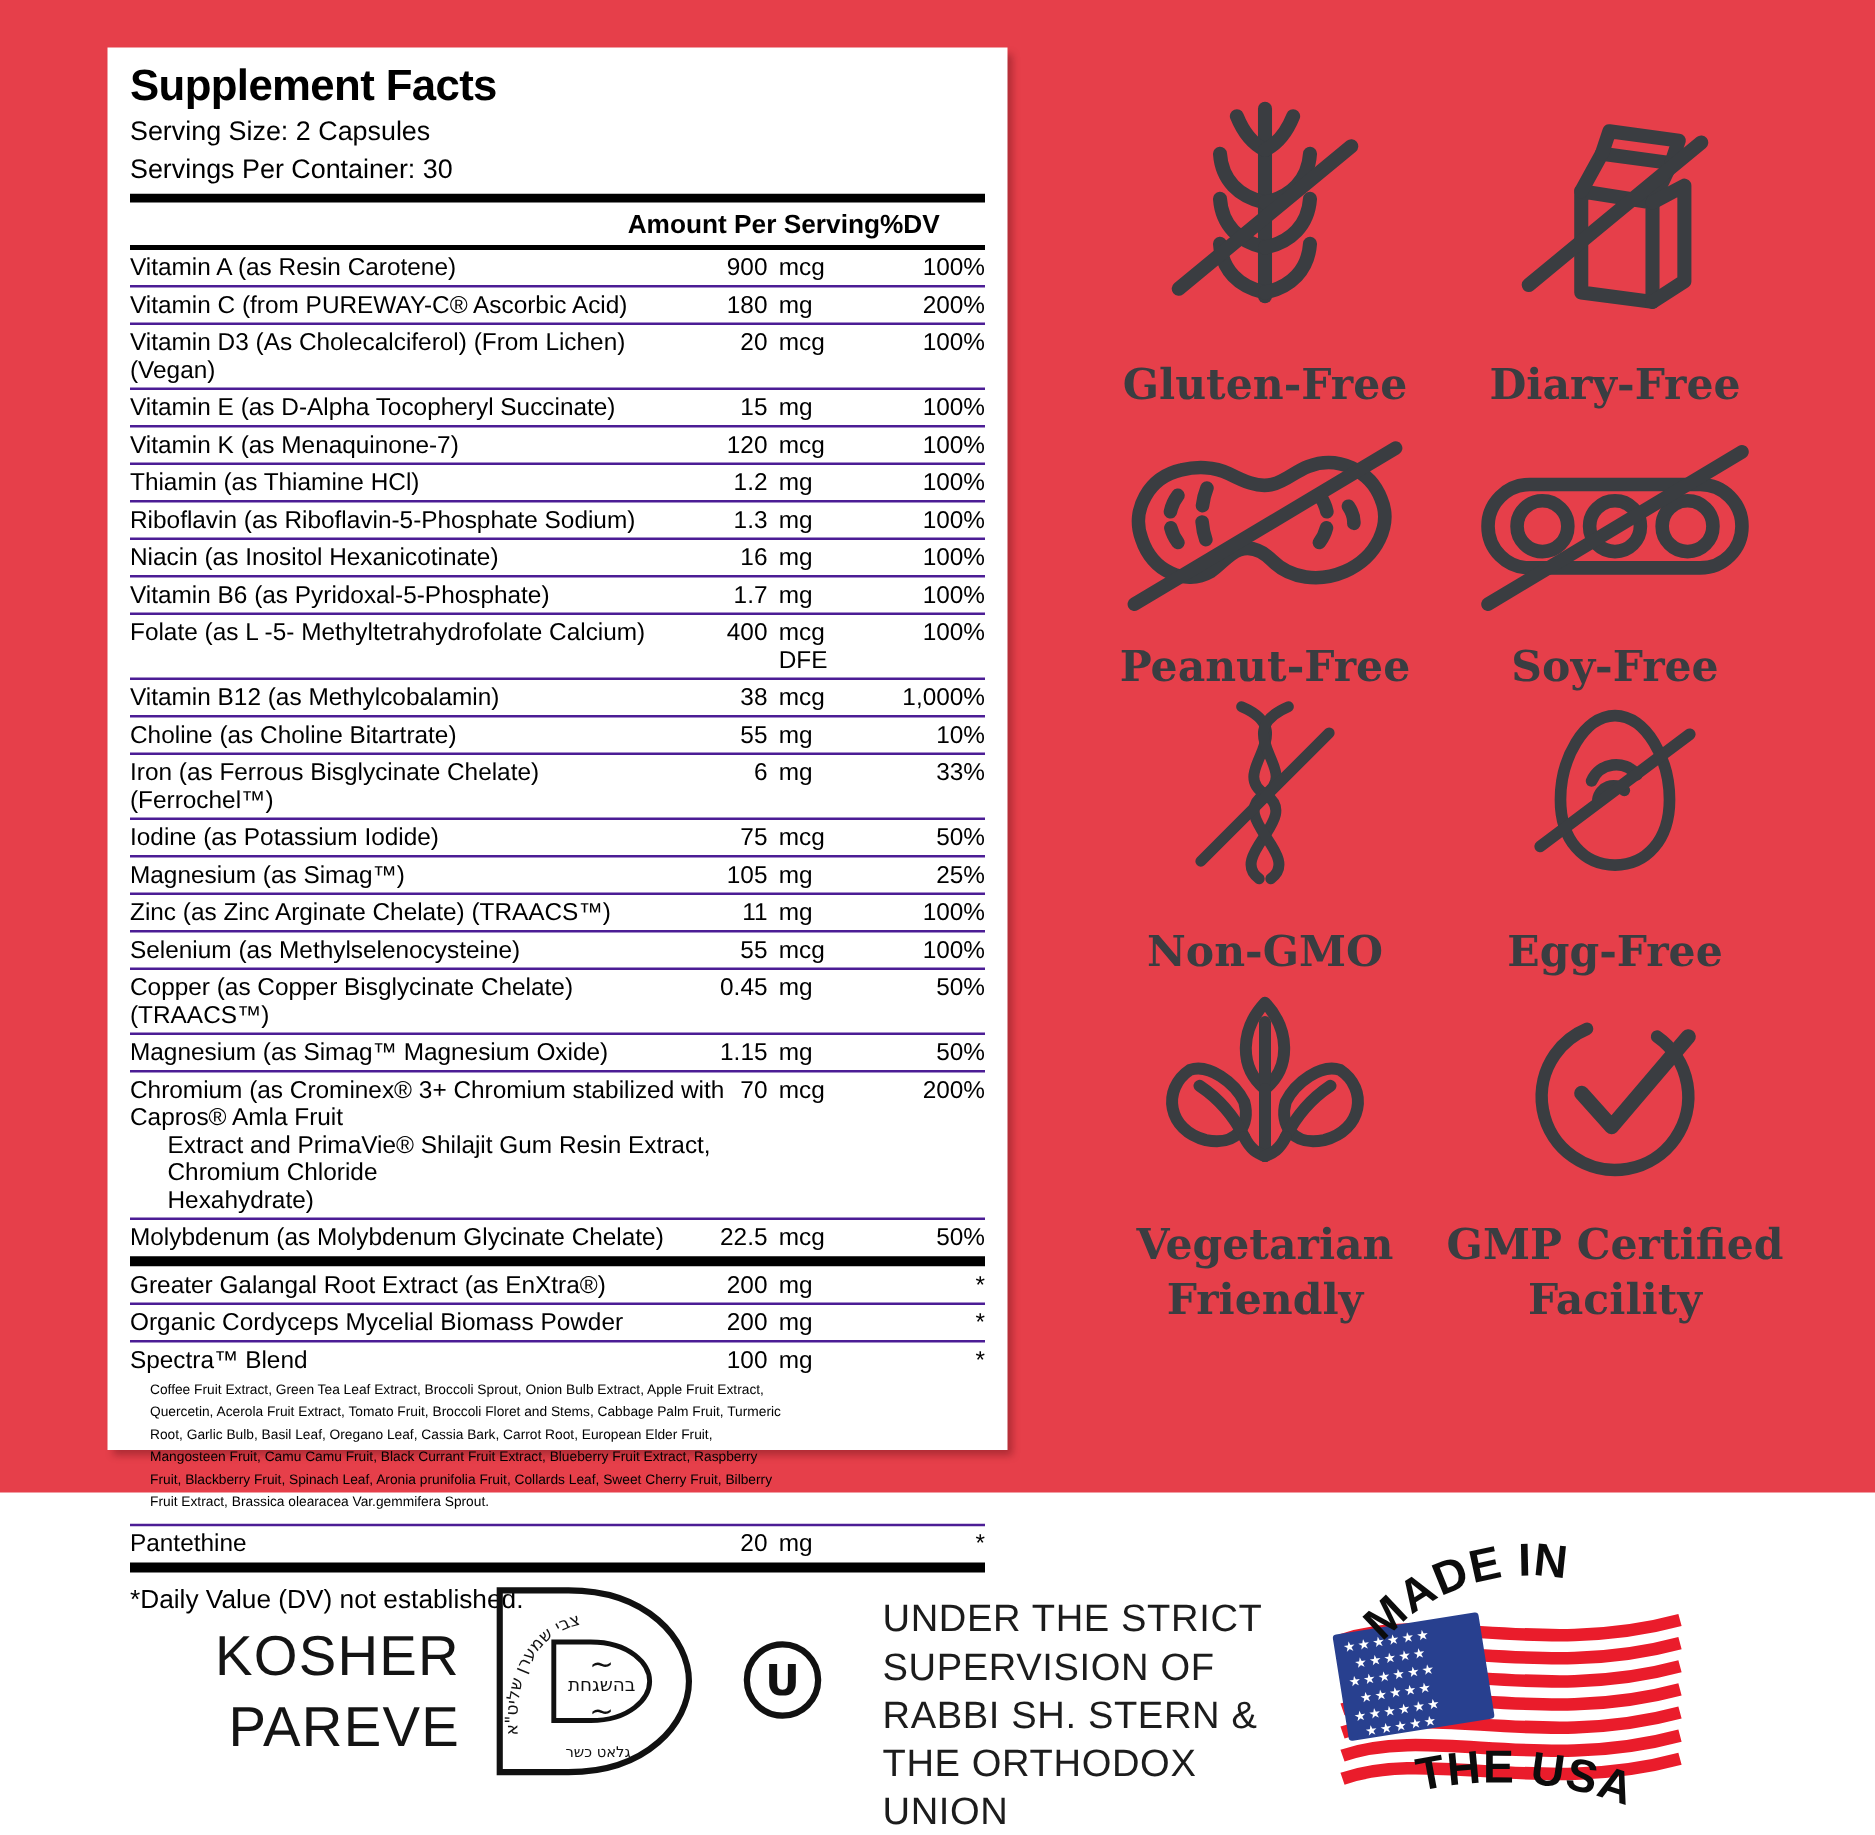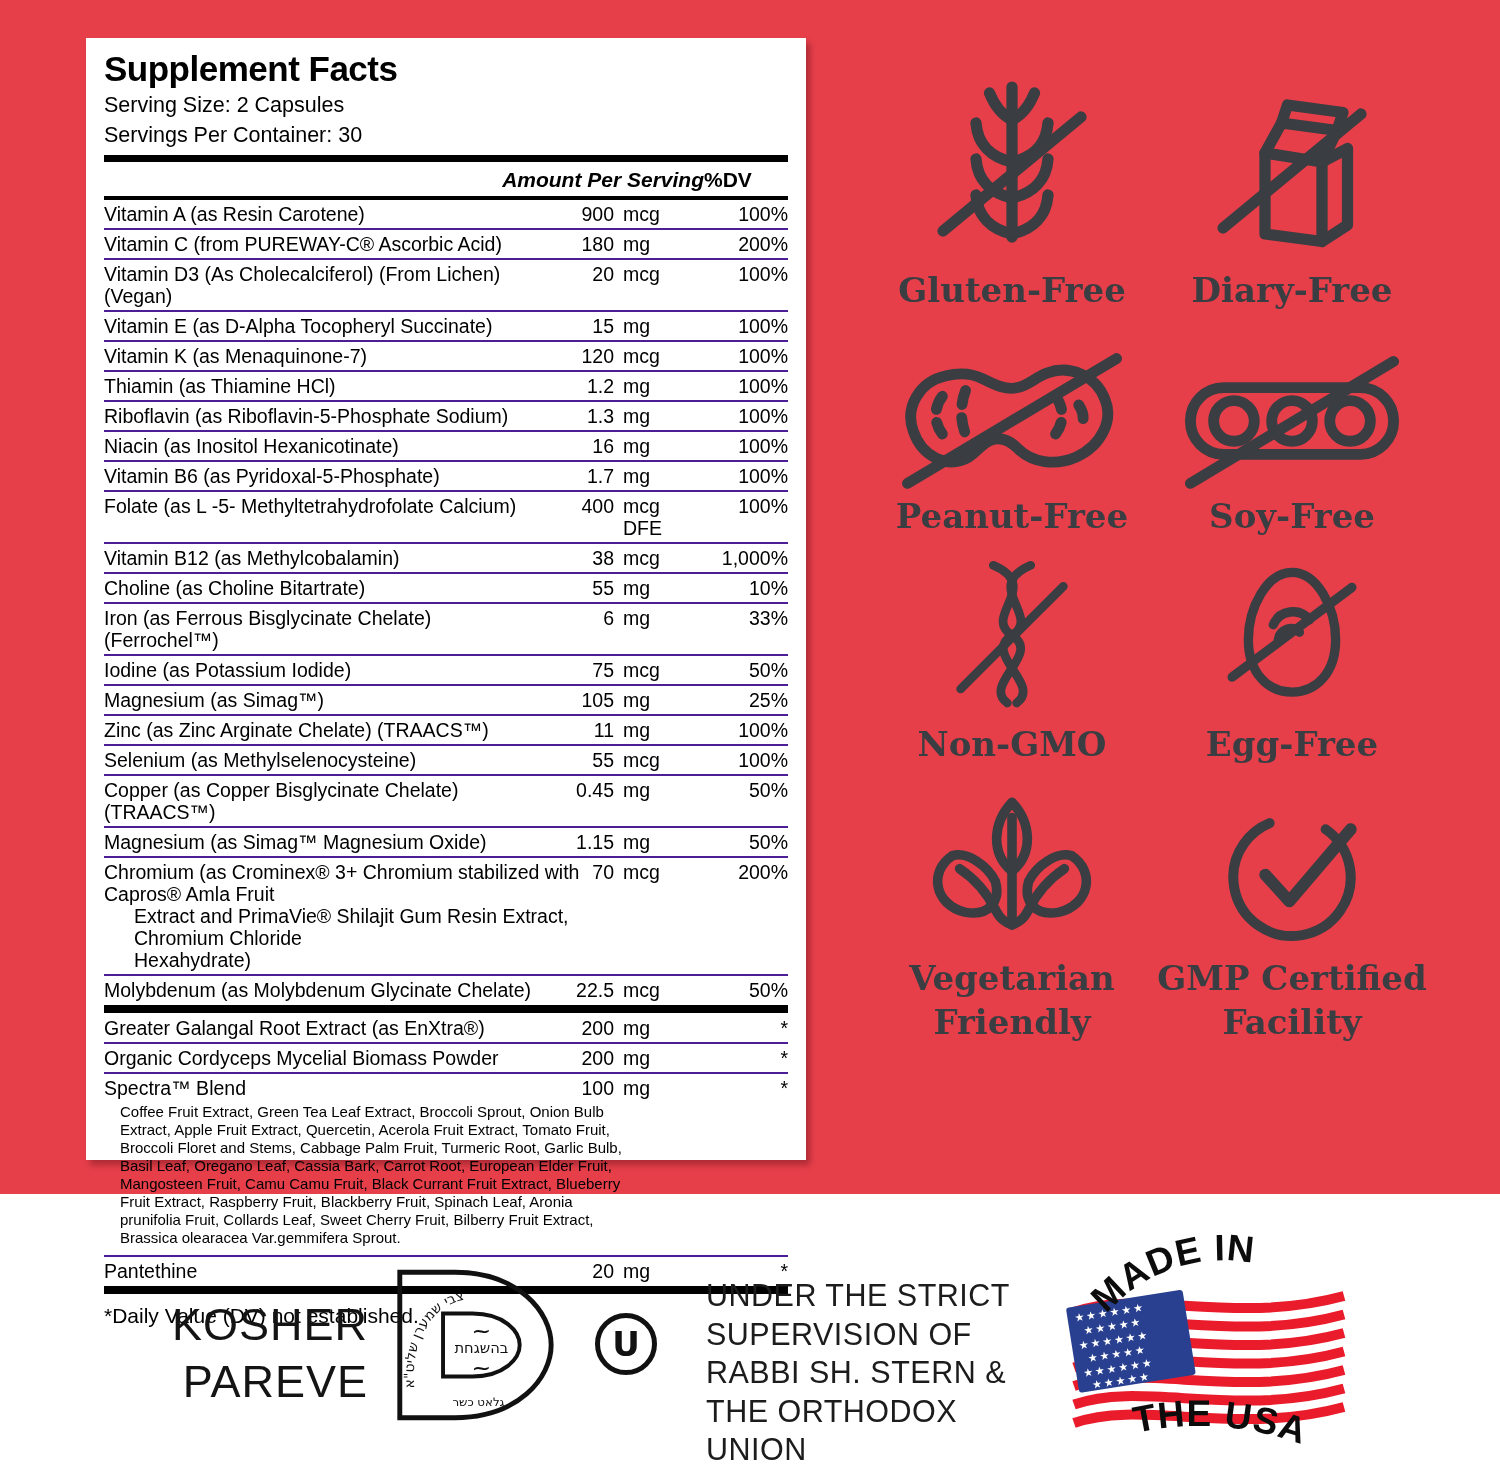--- a/index.html
+++ b/index.html
@@ -11,46 +11,46 @@
   .panel{position:absolute;left:86px;top:38px;width:720px;height:1122px;background:#fff;
          box-sizing:border-box;padding:10px 18px 8px 18px;
          box-shadow:4px 5px 6px rgba(70,10,15,.35);}
   .ftitle{font-size:35px;font-weight:bold;letter-spacing:-.5px;line-height:42px;}
   .sline{font-size:21.5px;line-height:30px;}
   .bar7{height:7px;background:#000;margin-top:5px;}
   .bar4{height:4px;background:#000;}
   .bar8{height:8px;background:#000;margin:1px 0;}
   .hdr{display:flex;align-items:flex-end;font-weight:bold;font-size:21px;padding:6px 0 4px 0;}
   .hspacer{flex:1;}
-  .hamt{text-align:right;font-style:italic;}
+  .hamt{text-align:right;}
   .hdv{width:84px;text-align:left;}
   .row{display:flex;align-items:flex-start;border-top:2px solid #4c1d95;
        padding:3px 0;font-size:19.5px;line-height:22px;}
   .row.first{border-top:none;}
   .rname{flex:1;min-width:0;padding-right:4px;}
   .ramt{width:166px;display:flex;flex:none;}
   .num{width:76px;text-align:right;flex:none;}
   .unit{margin-left:9px;}
   .rdv{width:84px;flex:none;text-align:right;}
   .row.wide{display:block;position:relative;}
   .row.wide .rname{width:515px;}
   .row.wide .ramt{position:absolute;left:434px;top:3px;}
   .row.wide .rdv{position:absolute;right:0;top:3px;width:84px;}
   .cline{padding-left:30px;}
-  .sub{width:505px;font-size:15px;line-height:18px;padding:4px 0 5px 16px;}
+  .sub{width:505px;font-size:11px;line-height:18px;padding:4px 0 5px 16px;}
   .footnote{font-size:21px;padding-top:9px;}
 
   
   .badges{position:absolute;left:872px;top:58px;width:560px;display:grid;
           grid-template-columns:1fr 1fr;grid-template-rows:286px 200px 244px auto;}
   .badge{display:flex;flex-direction:column;align-items:center;}
   .ibox{display:flex;align-items:center;justify-content:center;}
   .ibox.h1{height:210px;}.ibox.h2{height:150px;}.ibox.h3{height:178px;}.ibox.h4{height:168px;}
   .badge-label{font-family:"DejaVu Serif",serif;font-weight:bold;font-size:34px;
-               color:var(--dark,#3a3d41);text-align:center;line-height:44px;margin-top:0;}
+               color:var(--dark,#3a3d41);text-align:center;line-height:44px;margin-top:18px;}
   .ic{stroke:var(--dark,#3a3d41);fill:none;stroke-linecap:round;stroke-linejoin:round;}
 
   
   .kosher{position:absolute;left:118px;top:1296px;width:250px;text-align:right;
           font-size:45px;line-height:57px;letter-spacing:1px;color:#141414;}
   .seal{position:absolute;left:388px;top:1266px;}
   .ou{position:absolute;left:592px;top:1310px;}
   .superv{position:absolute;left:706px;top:1276px;width:330px;font-size:30.5px;
           line-height:38.5px;letter-spacing:.5px;color:#1c1c1c;}
   .stamp{position:absolute;left:1058px;top:1212px;}

